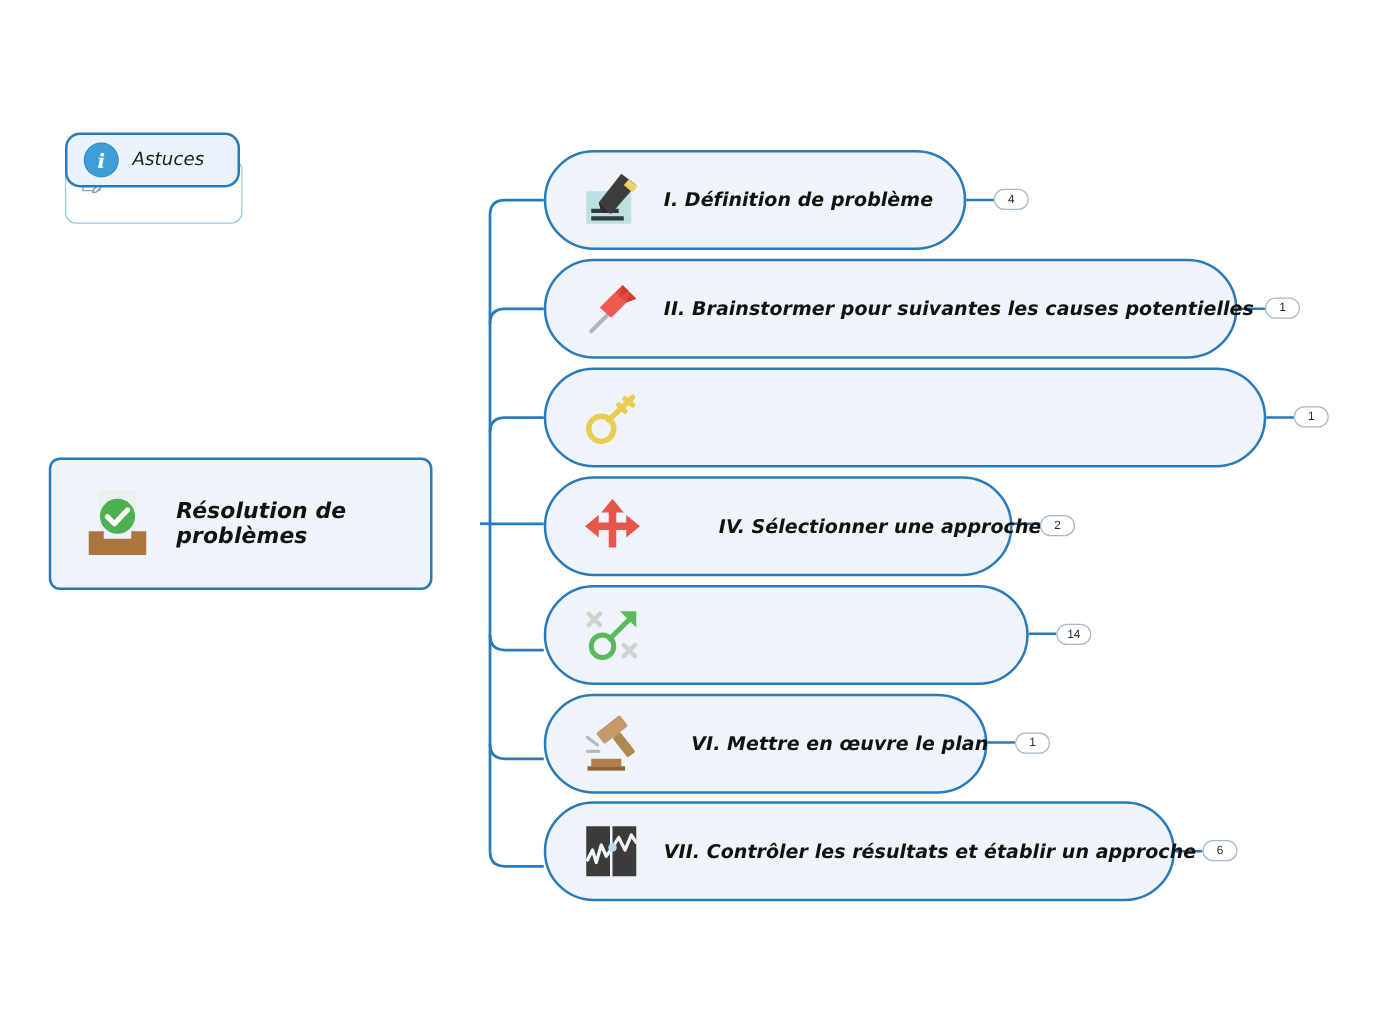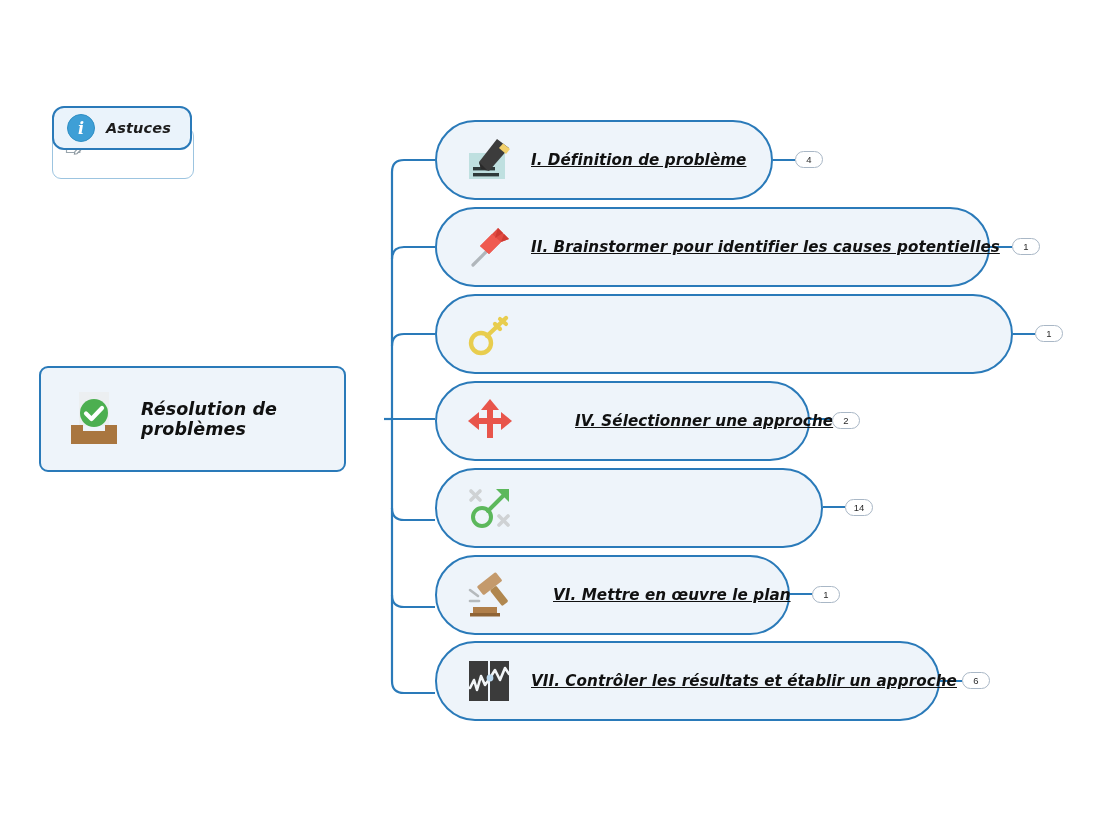--- a/index.html
+++ b/index.html
@@ -82,21 +82,21 @@
     font-style: italic;
     display: flex;
     align-items: center;
     justify-content: center;
     flex: 0 0 auto;
     font-family: "DejaVu Serif", serif;
   }
   .tips-label {
     margin-left: 11px;
     font-size: 14.5px;
-    font-weight: bold;
+    font-weight: normal;
     font-style: italic;
     color: #1c1c1c;
     letter-spacing: 0.1px;
   }
 
   
   .central-node {
     position: absolute;
     left: 39px;
     top: 366px;
@@ -138,21 +138,20 @@
     display: block;
   }
   .branch-label {
     margin-left: 18px;
     font-size: 15.2px;
     font-weight: bold;
     font-style: italic;
     color: #111111;
     white-space: nowrap;
     letter-spacing: 0.05px;
-    text-decoration: underline;
   }
 
   
   .count-badge {
     position: absolute;
     height: 17px;
     min-width: 28px;
     padding: 0 5px;
     box-sizing: border-box;
     background: #ffffff;
@@ -245,21 +244,21 @@
   <div class="count-badge" style="left:795px; top:151px;">4</div>
 
   <div class="branch-node" style="left:435px; top:207px; width:555px;">
     <svg class="branch-icon" viewBox="0 0 46 46" xmlns="http://www.w3.org/2000/svg">
       <line x1="6" y1="41" x2="21" y2="26" stroke="#b0b6bb" stroke-width="3.2" stroke-linecap="round"></line>
       <path d="M31,4 L42,15 L34,18 L22,30 L13,22 L25,10 Z" fill="#e14b42"></path>
       <path d="M25,10 L13,22 L22,30 L34,18 Z" fill="#ef5a50"></path>
       <path d="M31,4 L36,9 L28,14 Z" fill="#d03b33"></path>
       <path d="M37,10 L42,15 L34,18 Z" fill="#d03b33"></path>
     </svg>
-    <div class="branch-label">II. Brainstormer pour identifier les causes potentielles</div>
+    <div class="branch-label">II. Brainstormer pour suivantes les causes potentielles</div>
   </div>
   <div class="count-badge" style="left:1012px; top:238px;">1</div>
 
   <div class="branch-node" style="left:435px; top:294px; width:578px;">
     <svg class="branch-icon" viewBox="0 0 46 46" xmlns="http://www.w3.org/2000/svg">
       <circle cx="14" cy="32" r="10" fill="none" stroke="#e8cd4e" stroke-width="4.4"></circle>
       <line x1="20" y1="25" x2="39" y2="7" stroke="#e8cd4e" stroke-width="4.4" stroke-linecap="round"></line>
       <line x1="33" y1="8" x2="39" y2="13" stroke="#e8cd4e" stroke-width="4.2" stroke-linecap="round"></line>
       <line x1="28" y1="13" x2="33" y2="18" stroke="#e8cd4e" stroke-width="4.2" stroke-linecap="round"></line>
     </svg>

